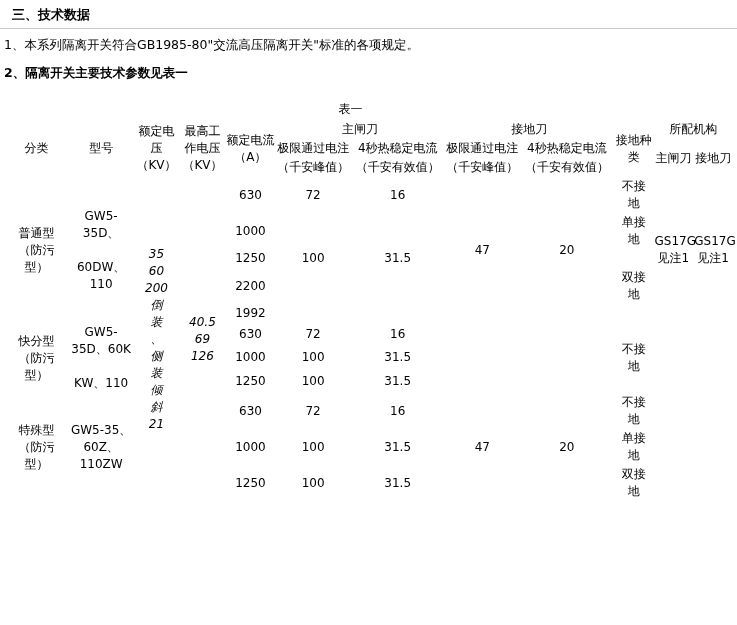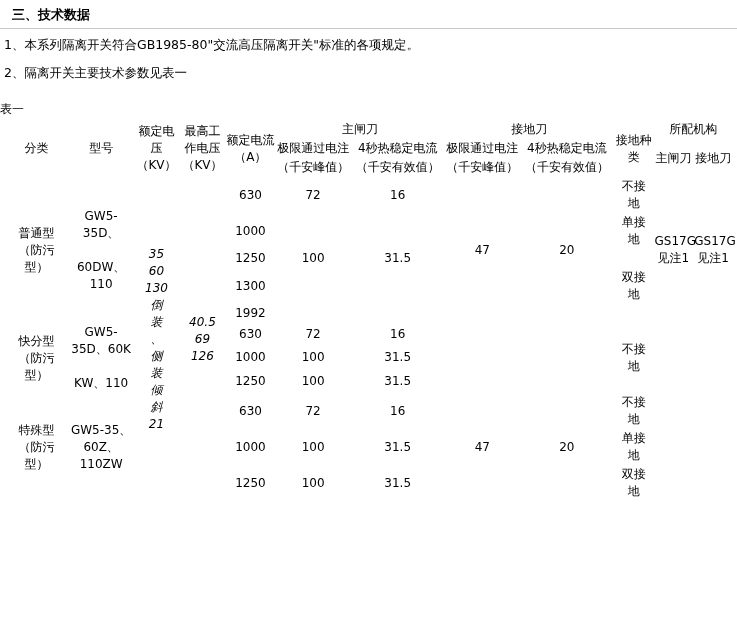--- a/index.html
+++ b/index.html
@@ -35,23 +35,24 @@
   }
   .para {
     font-size: 12.5px;
     margin: 0 0 8px 4px;
     line-height: 20px;
   }
   .para2 {
     font-size: 12.5px;
     margin: 8px 0 0 4px;
     line-height: 20px;
+    font-weight: bold;
   }
   .table-caption {
-    text-align: left;
+    text-align: center;
     font-size: 12px;
     margin: 18px 36px 2px 0;
   }
   table.spec {
     border-collapse: collapse;
     width: 729px;
     margin-left: 4px;
     table-layout: fixed;
   }
   table.spec td, table.spec th {
@@ -167,21 +168,21 @@
           <span>型）</span>
         </td>
         <td rowspan="5">
           <span>GW5-35D、</span><br><br>
           <span>60DW、110</span>
         </td>
         <td rowspan="13">
           <div class="v-text">
             <span>35</span><br>
             <span>60</span><br>
-            <span>130</span><br>
+            <span>200</span><br>
             <span>倒</span><br>
             <span>装</span><br>
             <span>、</span><br>
             <span>侧</span><br>
             <span>装</span><br>
             <span>倾</span><br>
             <span>斜</span><br>
             <span>21</span>
           </div>
         </td>
@@ -220,21 +221,21 @@
           <span>地</span>
         </td>
       </tr>
 
       <tr>
         <td>1250</td>
         <td></td>
       </tr>
 
       <tr>
-        <td>1300</td>
+        <td>2200</td>
         <td>
           <span>双接</span><br>
           <span>地</span>
         </td>
       </tr>
 
       <tr>
         <td>1992</td>
         <td></td>
       </tr>

